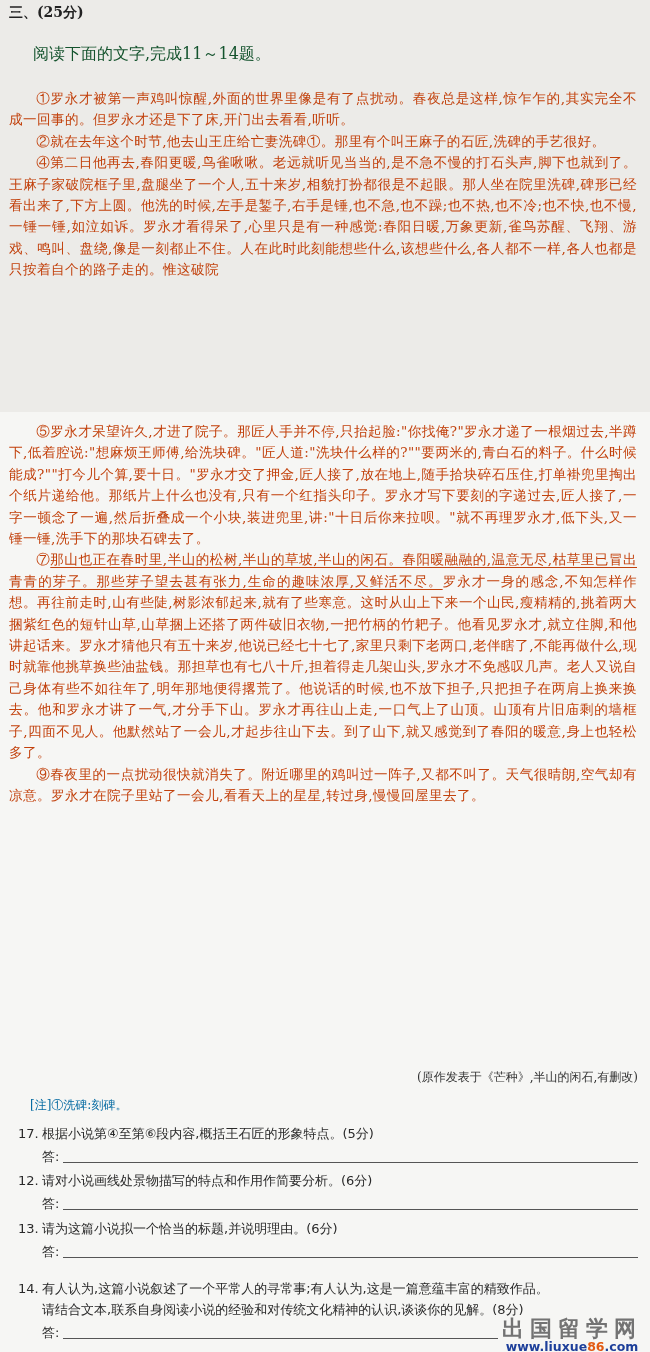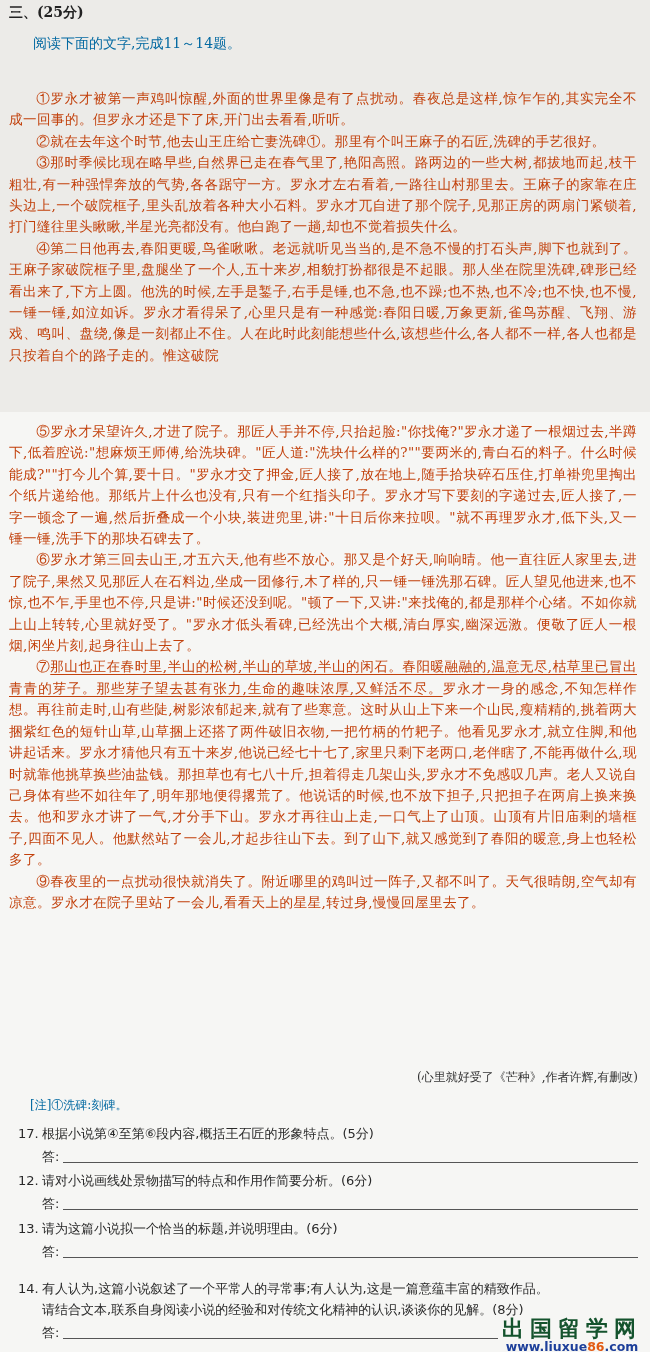--- a/index.html
+++ b/index.html
@@ -17,22 +17,22 @@
   }
   .scan-bottom {
     position: absolute; left: 0; top: 412px; width: 650px; height: 940px;
     background: #f6f6f4;
   }
   .section-head {
     position: absolute; left: 9px; top: 4px;
     font-size: 14px; font-weight: bold; color: #222;
   }
   .instructions {
-    position: absolute; left: 33px; top: 35px;
-    font-size: 14px; color: #0369a1;
+    position: absolute; left: 33px; top: 44px;
+    font-size: 16px; color: #14532d;
   }
   .passage {
     position: absolute; left: 9px; width: 628px;
     font-size: 13.6px; line-height: 21.4px; color: #c2410c;
     text-align: justify; letter-spacing: 0.4px;
   }
   .para { margin: 0; text-indent: 2em; }
   .para.no-indent { text-indent: 0; }
   .ul { text-decoration: underline; text-underline-offset: 3px; }
   .source {
@@ -55,49 +55,47 @@
     display: flex; align-items: flex-end; padding-left: 24px; margin-top: 2px;
   }
   .answer-label { font-size: 13px; }
   .answer-line {
     flex: 1; height: 0; border-bottom: 1.3px solid #555; margin-left: 4px; margin-bottom: 4px;
   }
   .watermark {
     position: absolute; right: 8px; top: 1318px; text-align: center;
     font-family: "DejaVu Sans", "Liberation Sans", sans-serif;
   }
-  .wm-cn { font-size: 22px; font-weight: bold; color: #14532d; letter-spacing: 6px; line-height: 22px; }
+  .wm-cn { font-size: 22px; font-weight: bold; color: #737373; letter-spacing: 6px; line-height: 22px; }
   .wm-url { font-size: 12.5px; font-weight: bold; color: #1d3f9a; line-height: 14px; }
   .wm-url .accent { color: #e25a12; }
 </style>
 </head>
 <body>
 
 <div class="page">
   <div class="scan-top"></div>
   <div class="scan-bottom"></div>
 
   <div class="section-head">三、(25分)</div>
   <div class="instructions">阅读下面的文字,完成11～14题。</div>
 
   <div class="passage" style="top:88px;">
     <p class="para">①罗永才被第一声鸡叫惊醒,外面的世界里像是有了点扰动。春夜总是这样,惊乍乍的,其实完全不成一回事的。但罗永才还是下了床,开门出去看看,听听。</p>
     <p class="para">②就在去年这个时节,他去山王庄给亡妻洗碑①。那里有个叫王麻子的石匠,洗碑的手艺很好。</p>
-    <p class="para">③那时季候比现在略早些,自然界已走在春气里了,艳阳高照。路两边的一些大树,都拔地而起,枝干粗壮,有一种强悍奔放的气势,各各踞守一方。罗永才左右看着,一路往山村那里去。王麻子的家靠在庄头边上,一个破院框子,里头乱放着各种大小石料。罗永才兀自进了那个院子,见那正房的两扇门紧锁着,打门缝往里头瞅瞅,半星光亮都没有。他白跑了一趟,却也不觉着损失什么。</p>
     <p class="para">④第二日他再去,春阳更暖,鸟雀啾啾。老远就听见当当的,是不急不慢的打石头声,脚下也就到了。王麻子家破院框子里,盘腿坐了一个人,五十来岁,相貌打扮都很是不起眼。那人坐在院里洗碑,碑形已经看出来了,下方上圆。他洗的时候,左手是錾子,右手是锤,也不急,也不躁;也不热,也不冷;也不快,也不慢,一锤一锤,如泣如诉。罗永才看得呆了,心里只是有一种感觉:春阳日暖,万象更新,雀鸟苏醒、飞翔、游戏、鸣叫、盘绕,像是一刻都止不住。人在此时此刻能想些什么,该想些什么,各人都不一样,各人也都是只按着自个的路子走的。惟这破院</p>
   </div>
 
   <div class="passage" style="top:421px;">
     <p class="para">⑤罗永才呆望许久,才进了院子。那匠人手并不停,只抬起脸:"你找俺?"罗永才递了一根烟过去,半蹲下,低着腔说:"想麻烦王师傅,给洗块碑。"匠人道:"洗块什么样的?""要两米的,青白石的料子。什么时候能成?""打今儿个算,要十日。"罗永才交了押金,匠人接了,放在地上,随手拾块碎石压住,打单褂兜里掏出个纸片递给他。那纸片上什么也没有,只有一个红指头印子。罗永才写下要刻的字递过去,匠人接了,一字一顿念了一遍,然后折叠成一个小块,装进兜里,讲:"十日后你来拉呗。"就不再理罗永才,低下头,又一锤一锤,洗手下的那块石碑去了。</p>
-    <p class="para">⑥罗永才第三回去山王,才五六天,他有些不放心。那又是个好天,响响晴。他一直往匠人家里去,进了院子,果然又见那匠人在石料边,坐成一团修行,木了样的,只一锤一锤洗那石碑。匠人望见他进来,也不惊,也不乍,手里也不停,只是讲:"时候还没到呢。"顿了一下,又讲:"来找俺的,都是那样个心绪。不如你就上山上转转,心里就好受了。"罗永才低头看碑,已经洗出个大概,清白厚实,幽深远激。便敬了匠人一根烟,闲坐片刻,起身往山上去了。</p>
     <p class="para"><span>⑦</span><span class="ul">那山也正在春时里,半山的松树,半山的草坡,半山的闲石。春阳暖融融的,温意无尽,枯草里已冒出青青的芽子。那些芽子望去甚有张力,生命的趣味浓厚,又鲜活不尽。</span><span>罗永才一身的感念,不知怎样作想。再往前走时,山有些陡,树影浓郁起来,就有了些寒意。这时从山上下来一个山民,瘦精精的,挑着两大捆紫红色的短针山草,山草捆上还搭了两件破旧衣物,一把竹柄的竹耙子。他看见罗永才,就立住脚,和他讲起话来。罗永才猜他只有五十来岁,他说已经七十七了,家里只剩下老两口,老伴瞎了,不能再做什么,现时就靠他挑草换些油盐钱。那担草也有七八十斤,担着得走几架山头,罗永才不免感叹几声。老人又说自己身体有些不如往年了,明年那地便得撂荒了。他说话的时候,也不放下担子,只把担子在两肩上换来换去。他和罗永才讲了一气,才分手下山。罗永才再往山上走,一口气上了山顶。山顶有片旧庙剩的墙框子,四面不见人。他默然站了一会儿,才起步往山下去。到了山下,就又感觉到了春阳的暖意,身上也轻松多了。</span></p>
     <p class="para">⑨春夜里的一点扰动很快就消失了。附近哪里的鸡叫过一阵子,又都不叫了。天气很晴朗,空气却有凉意。罗永才在院子里站了一会儿,看看天上的星星,转过身,慢慢回屋里去了。</p>
   </div>
 
-  <div class="source">(心里就好受了《芒种》,作者许辉,有删改)</div>
+  <div class="source">(原作发表于《芒种》,半山的闲石,有删改)</div>
   <div class="note">[注]①洗碑:刻碑。</div>
 
   <div class="question" style="top:1123px;">
     <span class="q-num">17.</span><span class="q-text">根据小说第④至第⑥段内容,概括王石匠的形象特点。(5分)</span>
     <div class="answer-row">
       <span class="answer-label">答:</span>
       <span class="answer-line"></span>
     </div>
   </div>
 

